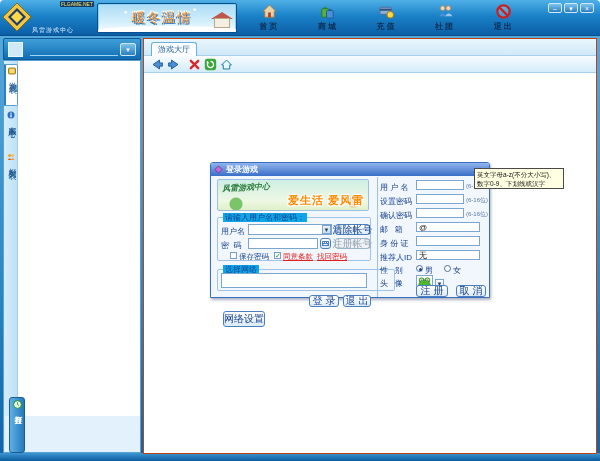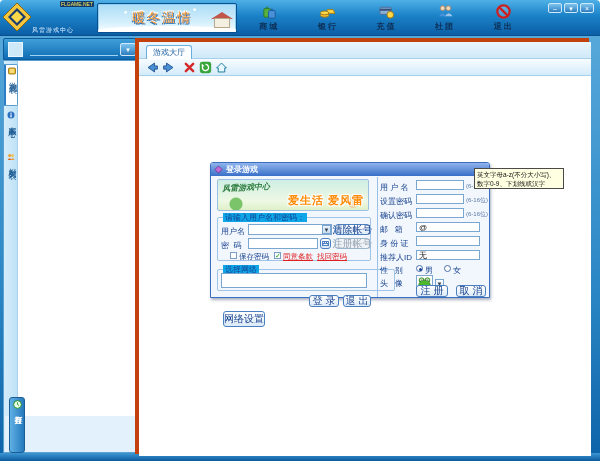--- a/index.html
+++ b/index.html
@@ -64,21 +64,21 @@
   .stab { position:absolute; left:0; width:14px; cursor:pointer; display:flex; flex-direction:column; align-items:center; padding-top:2px; }
   .stab .vt { writing-mode:vertical-rl; text-orientation:upright; font-size:8px; color:#14538e; margin-top:1px; letter-spacing:1px; }
   .stab.active { background:#fff; border:1px solid #5a9ed0; border-left:2px solid #2a7fc8; border-radius:0 2px 2px 0; }
   .sbfoot { position:absolute; left:1px; top:355px; width:135px; height:36px; background:#e2f1fb; }
   .openbtn { position:absolute; left:6px; top:359px; width:16px; height:56px; z-index:3;
     background:linear-gradient(90deg,#5fb0e4,#2479bc); border:1px solid #1a5d96; border-radius:3px;
     display:flex; flex-direction:column; align-items:center; padding-top:2px; cursor:pointer; }
   .openbtn .vt { writing-mode:vertical-rl; text-orientation:upright; font-size:8px; color:#fff; margin-top:1px; }
 
   
-  .main { position:absolute; left:135px; top:38px; width:454px; height:416px; border:4px solid #c2410c; background:#fff; }
+  .main { position:absolute; left:143px; top:38px; width:454px; height:416px; border:1px solid #c2410c; background:#fff; }
   .tabstrip { position:absolute; left:0; top:0; width:452px; height:17px; background:linear-gradient(180deg,#eaf6fd,#cfe9f8); border-bottom:1px solid #a8cfec; }
   .mtab { position:absolute; left:7px; top:3px; width:46px; height:14px; background:#fdfeff; border:1px solid #6aaede; border-bottom:none;
     border-radius:3px 3px 0 0; font-size:8px; color:#1a5c9e; text-align:center; line-height:13px; cursor:pointer; }
   .navbar { position:absolute; left:0; top:17px; width:452px; height:17px; background:linear-gradient(180deg,#f7fcff,#d4ebfa); border-bottom:1px solid #a8cfec; }
   .nico { position:absolute; top:2px; width:13px; height:13px; cursor:pointer; }
   .content { position:absolute; left:0; top:34px; width:452px; height:380px; background:#ffffff; }
 
   
   .dialog { position:absolute; left:210px; top:162px; width:280px; height:136px; z-index:10;
     background:#f2f7fd; border:1px solid #3a6fc0; box-shadow:1px 2px 3px rgba(10,30,80,.35); border-radius:3px 3px 0 0; }
@@ -142,34 +142,33 @@
   <div class="adbanner">
     <div class="snow"></div>
     <div class="roof"></div>
     <div class="house"></div>
     <div class="adtext">暖冬温情</div>
   </div>
 
   <div class="tbar">
     <div class="tbtn">
       <svg viewBox="0 0 18 18">
+        <path d="M9 2 L16 9 H14 V15 H4 V9 H2 Z" fill="#e8d2a8" stroke="#9a7a4a" stroke-width="1"></path>
+        <rect x="7.5" y="10" width="3" height="5" fill="#b04030"></rect>
+      </svg>
+      <span class="tlabel">首页</span>
+    </div>
+    <div class="tbtn">
+      <svg viewBox="0 0 18 18">
         <path d="M5 6 q1.5 -3.5 3 0" stroke="#2a7a20" fill="none"></path>
         <rect x="3" y="6" width="7" height="9" rx="1" fill="#58b040" stroke="#2a7a20"></rect>
         <path d="M10 8 q1.5 -3.5 3 0" stroke="#1a5a9a" fill="none"></path>
         <rect x="8" y="8" width="7" height="8" rx="1" fill="#4a90d8" stroke="#1a5a9a"></rect>
       </svg>
       <span class="tlabel">商城</span>
-    </div>
-    <div class="tbtn">
-      <svg viewBox="0 0 18 18">
-        <path d="M9 7 h6 l2 4 h-10 z" fill="#ffd84a" stroke="#a07810"></path>
-        <ellipse cx="6" cy="13" rx="4.5" ry="2" fill="#f0c030" stroke="#a07810"></ellipse>
-        <ellipse cx="6" cy="10.5" rx="4.5" ry="2" fill="#ffd84a" stroke="#a07810"></ellipse>
-      </svg>
-      <span class="tlabel">银行</span>
     </div>
     <div class="tbtn">
       <svg viewBox="0 0 18 18">
         <rect x="2" y="4.5" width="12" height="7.5" rx="1" fill="#8ab0d8" stroke="#4a6a9a"></rect>
         <rect x="2" y="6" width="12" height="2.2" fill="#35507a"></rect>
         <circle cx="13" cy="12.5" r="3.5" fill="#ffd84a" stroke="#a07810"></circle>
       </svg>
       <span class="tlabel">充值</span>
     </div>
     <div class="tbtn">

